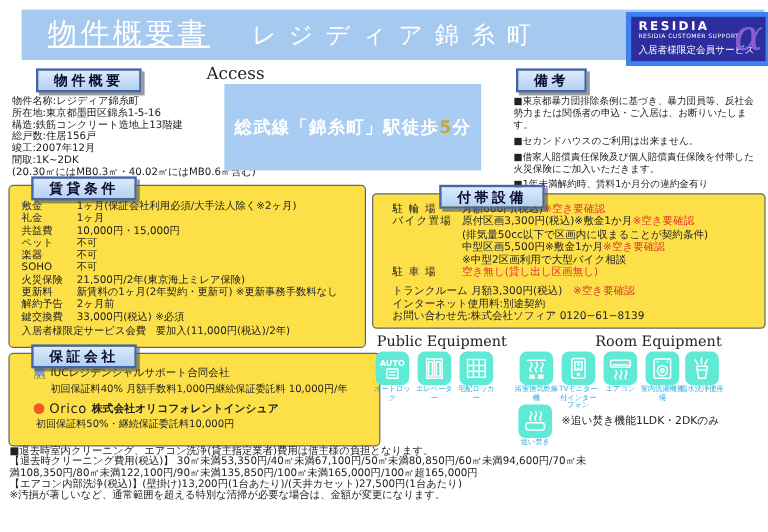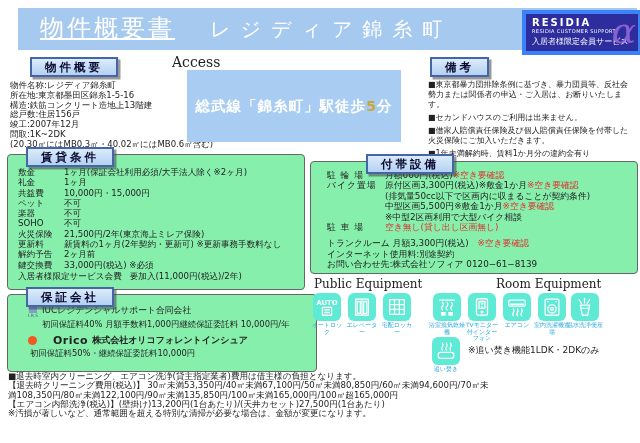--- a/index.html
+++ b/index.html
@@ -21,21 +21,21 @@
   .logo-alpha{position:absolute;right:2px;top:-4px;font-size:36px;font-style:italic;
               color:#8d63d6;opacity:.95;font-family:"DejaVu Serif",serif;}
 
   
   .sec-head{position:absolute;z-index:5;background:linear-gradient(180deg,#dcebfa,#b3d1f2);
             border:2px solid #4466a8;box-shadow:2.5px 2.5px 0 rgba(70,70,70,.55);
             font-size:11.5px;font-weight:bold;color:#0a0a33;letter-spacing:3px;
             padding:1px 13px;line-height:14px;white-space:nowrap;}
 
   
-  .frame{position:absolute;border:1.4px solid #666;border-radius:4px;background:#86efac;}
+  .frame{position:absolute;border:1.4px solid #666;border-radius:4px;background:#fde047;}
 
   
   #overview-text{left:10px;top:81px;width:215px;font-size:8.5px;line-height:9.8px;color:#222;}
   #overview-text .ln{white-space:nowrap;}
 
   
   #access-label{left:172px;top:54px;font-size:14px;font-family:"DejaVu Serif",serif;color:#222;}
   #access-box{left:187px;top:70px;width:214px;height:72px;background:#a9cdf2;
               display:flex;align-items:center;justify-content:center;}
   #access-box .txt{font-size:14.5px;font-weight:bold;color:#fff;letter-spacing:1px;white-space:nowrap;}
@@ -56,21 +56,21 @@
 
   
   #guar-frame{left:7px;top:294px;width:296px;height:76px;padding-left:12px;}
   #guar-body{padding:9px 4px 0 8px;font-size:8.8px;}
   .g-name-row{display:flex;align-items:center;}
   .iuc-mark{display:inline-flex;flex-direction:column;align-items:center;margin-right:4px;}
   .iuc-glyph{width:8px;height:9px;background:#7f9fd0;border-radius:2px 2px 0 0;}
   .iuc-text{font-size:4.5px;color:#556;}
   .g-terms{margin:1px 0 4px 14px;font-size:8.4px;}
   .orico-dot{display:inline-block;width:9px;height:9px;border-radius:50%;background:#f15a22;margin-right:4px;}
-  .orico-brand{font-weight:bold;font-size:11px;letter-spacing:.5px;margin-right:4px;margin-left:12px;}
+  .orico-brand{font-weight:normal;font-size:11px;letter-spacing:.5px;margin-right:4px;}
   .orico-name{font-weight:bold;font-size:9px;}
 
   
   #fac-frame{left:310px;top:161px;width:326px;height:111px;}
   #fac-body{padding:8px 4px 0 16px;font-size:8.8px;line-height:10.4px;}
   .f-row{display:flex;white-space:nowrap;}
   .f-lbl{width:58px;flex:0 0 58px;letter-spacing:1px;}
   .f-red{color:#e03030;}
   .f-gap{height:6px;}
 

